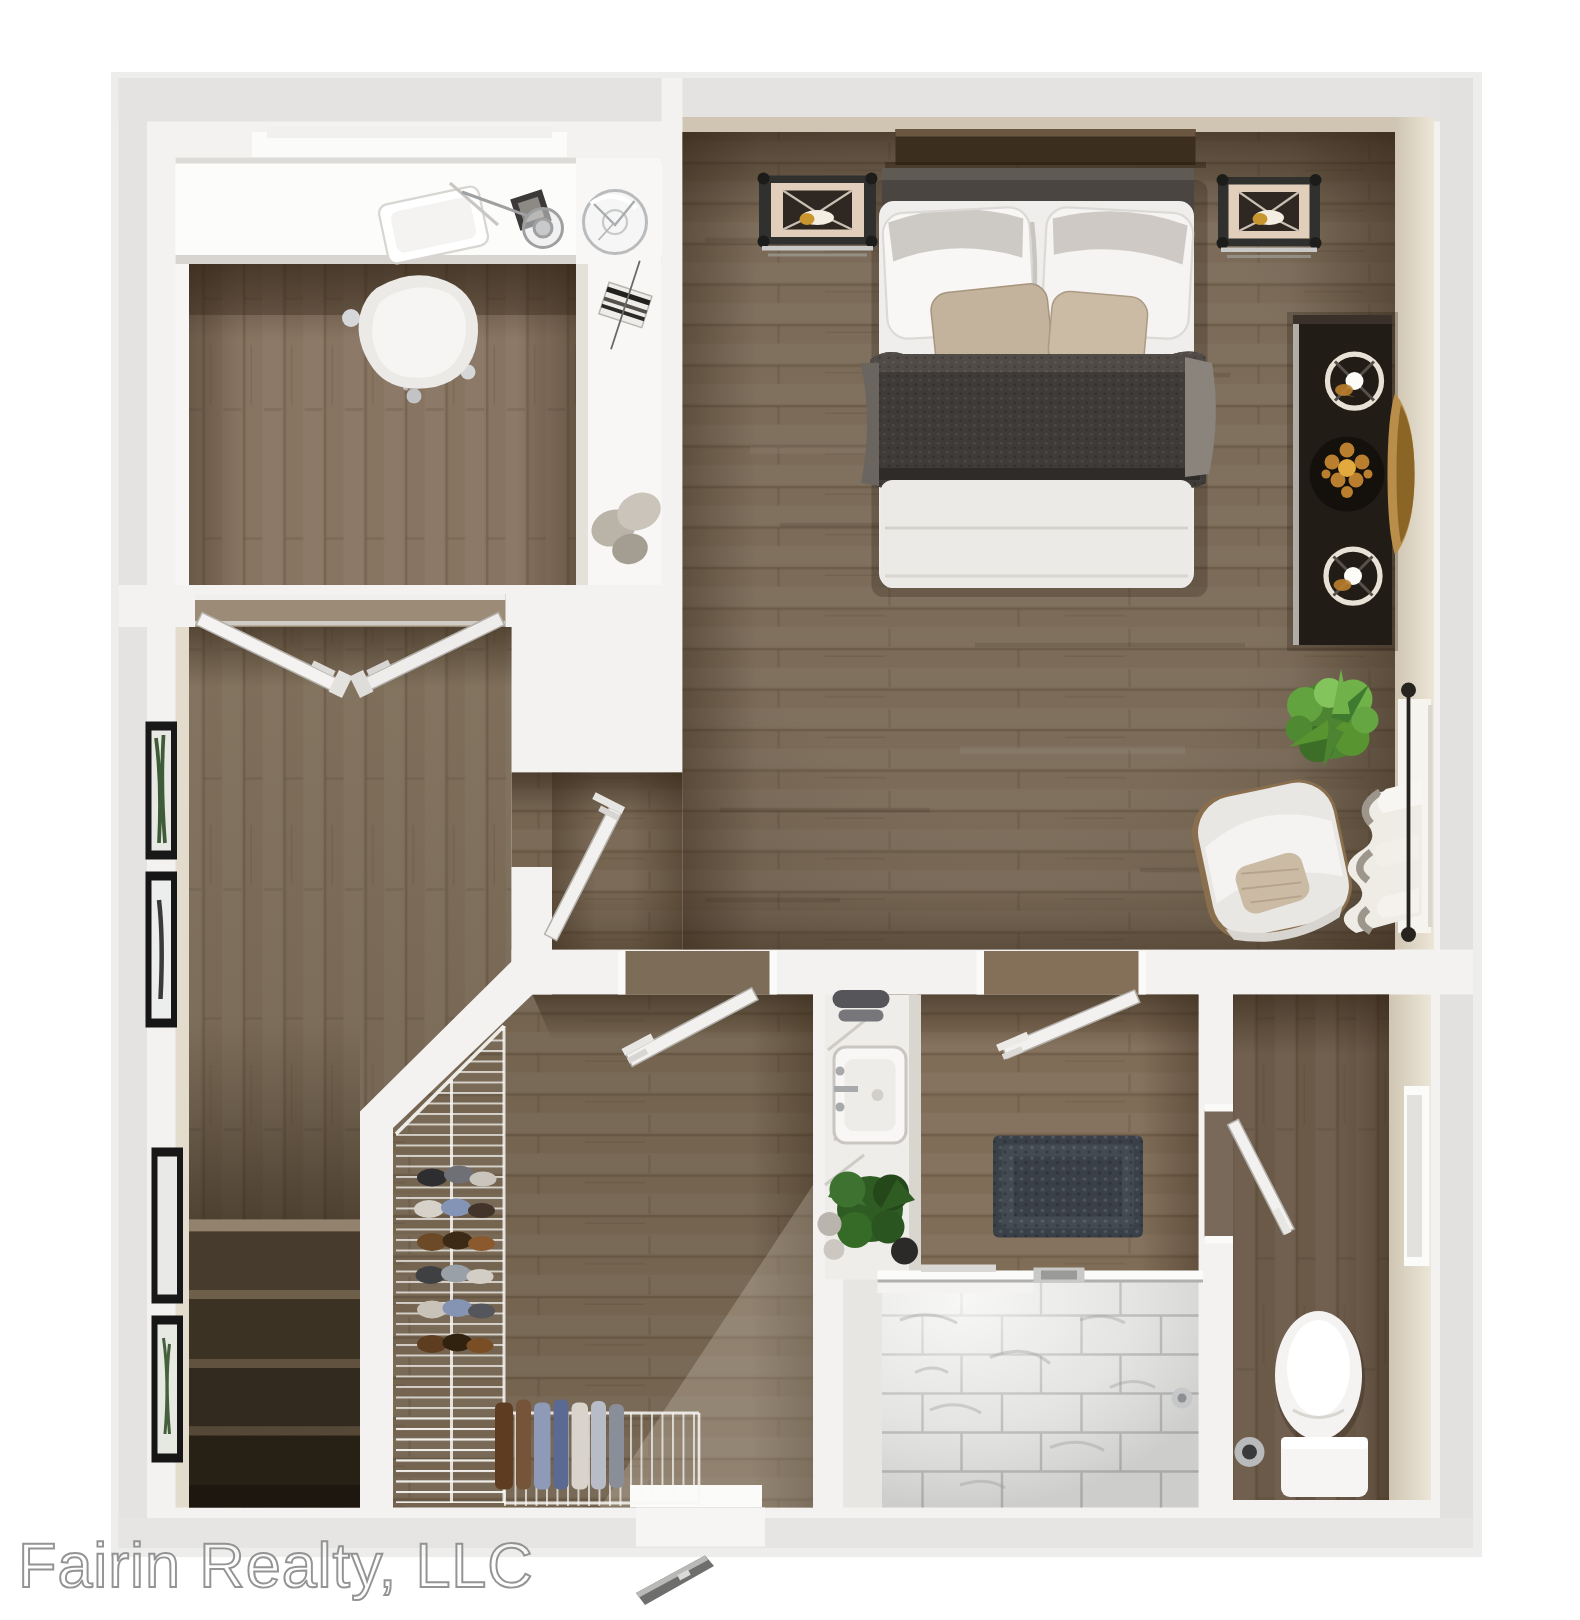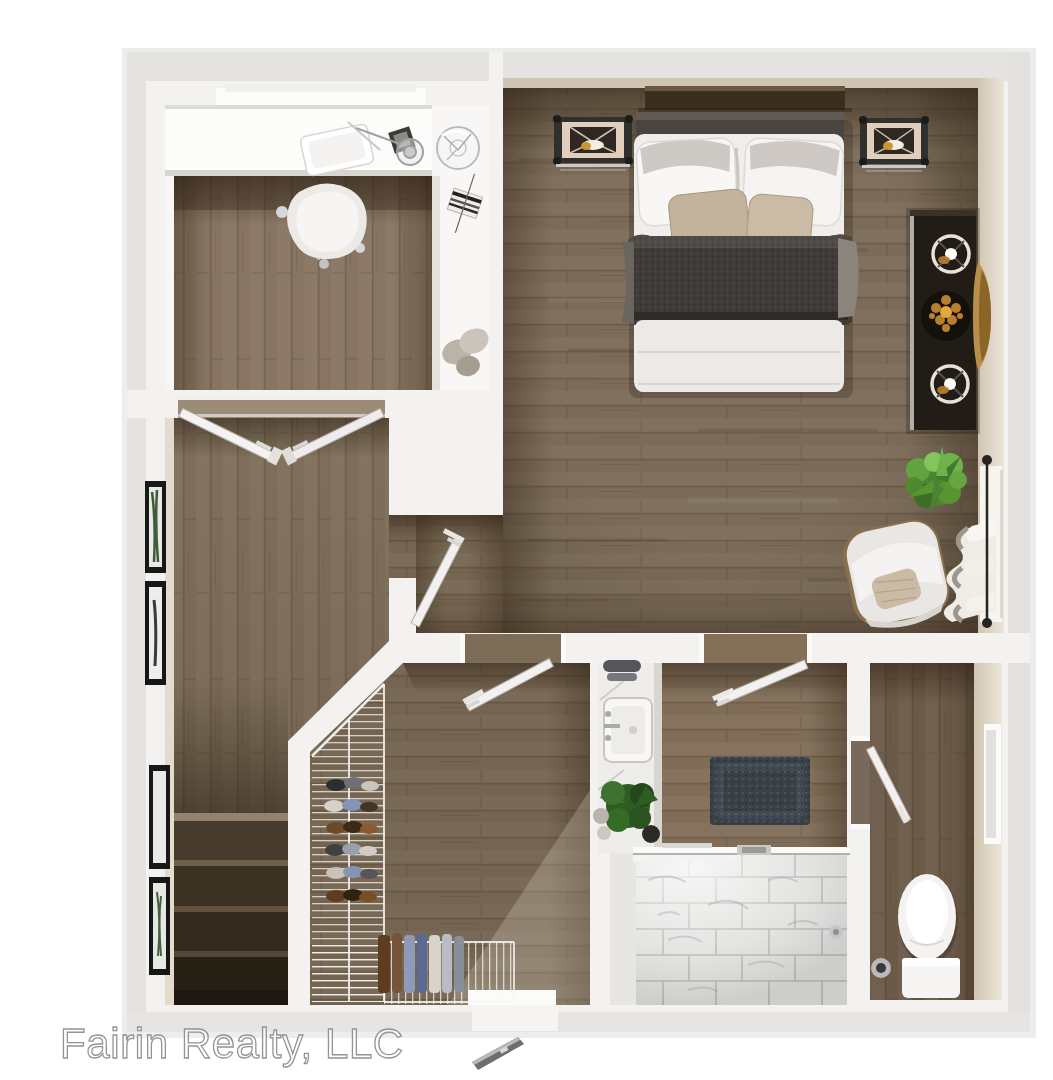--- a/index.html
+++ b/index.html
@@ -1,16 +1,16 @@
 <!DOCTYPE html>
 <html><head>
 <meta charset="utf-8">
 <style>
 html,body{margin:0;padding:0;background:#ffffff;}
-#wrap{width:982px;height:1080px;position:relative;font-family:"Liberation Sans",sans-serif;margin-left:48px;}
+#wrap{width:982px;height:1080px;position:relative;font-family:"Liberation Sans",sans-serif;}
 </style>
 </head>
 <body>
 <div id="wrap">
 <svg width="1053" height="1080" viewBox="0 0 1053 1080" xmlns="http://www.w3.org/2000/svg">
 <defs>
 
 <pattern id="pv" width="27" height="160" patternUnits="userSpaceOnUse">
   <rect width="27" height="160" fill="none"></rect>
   <rect x="0" width="1.6" height="160" fill="rgba(35,24,12,0.16)"></rect>

